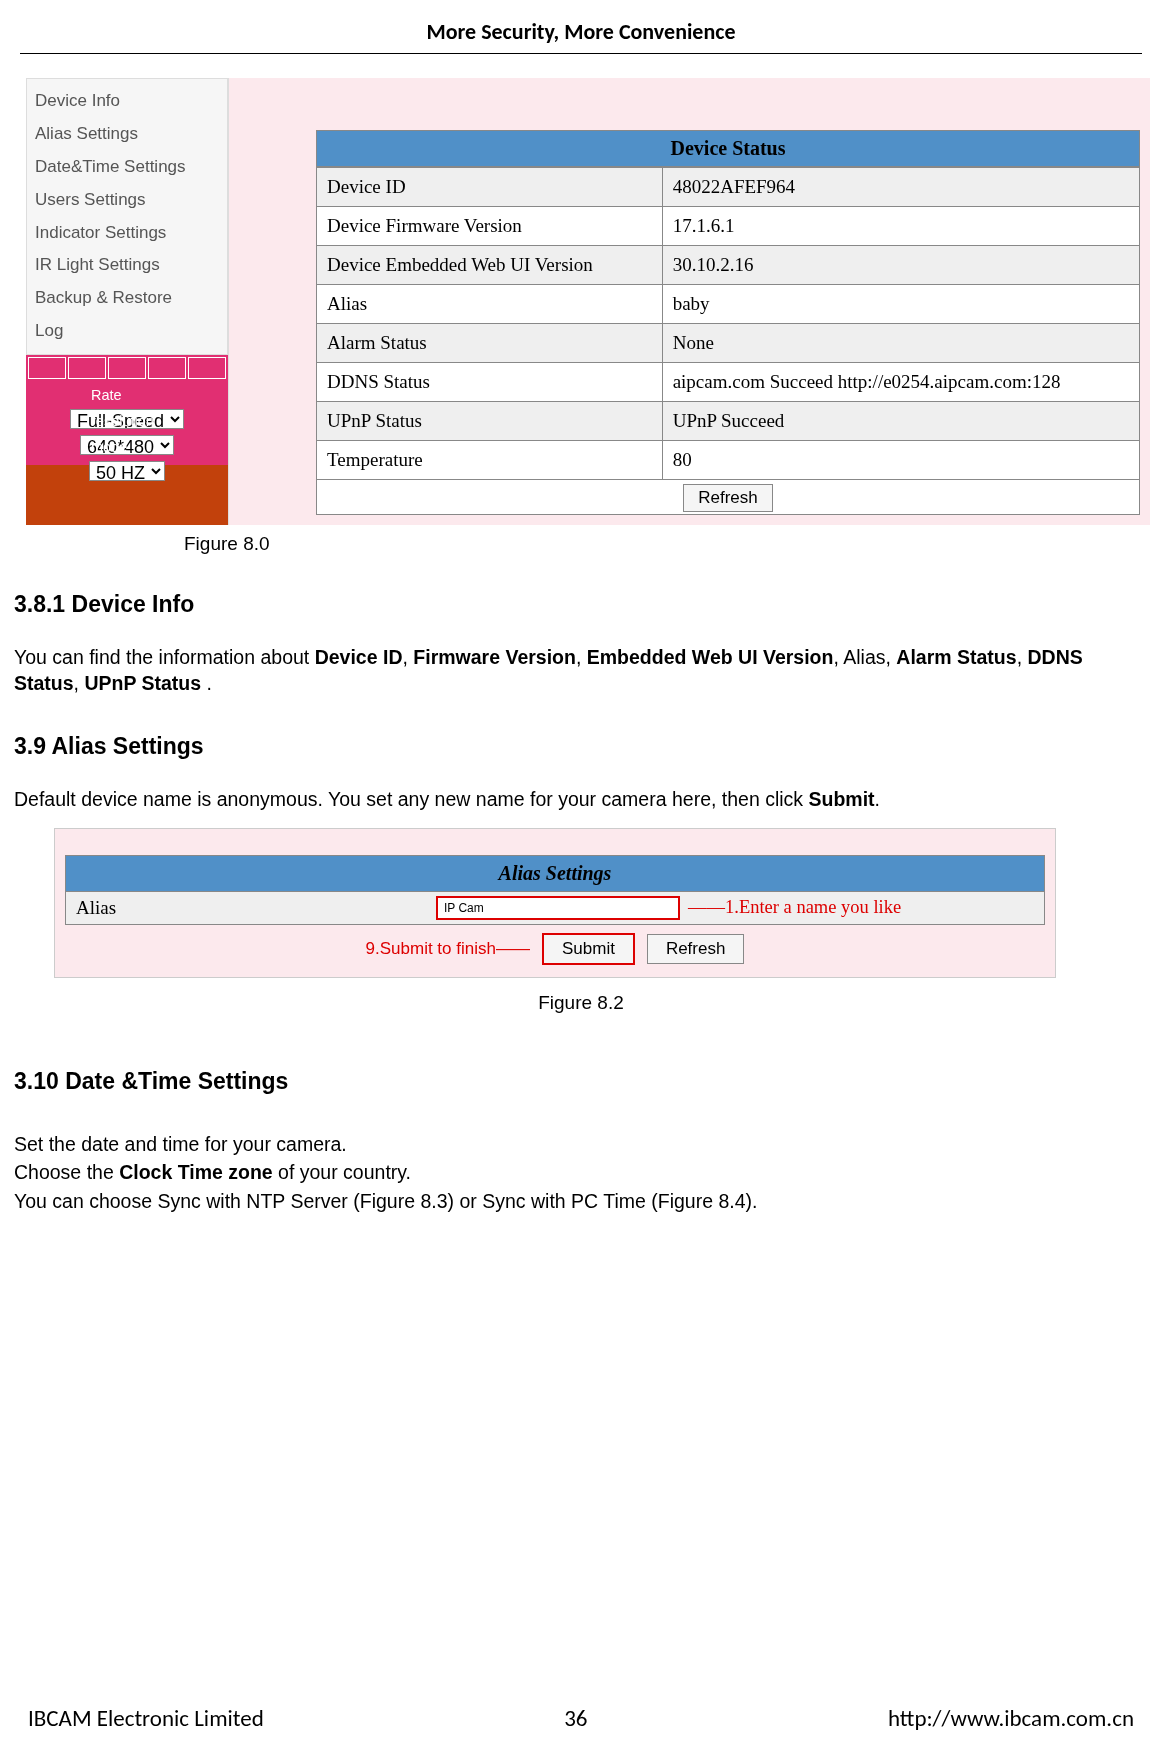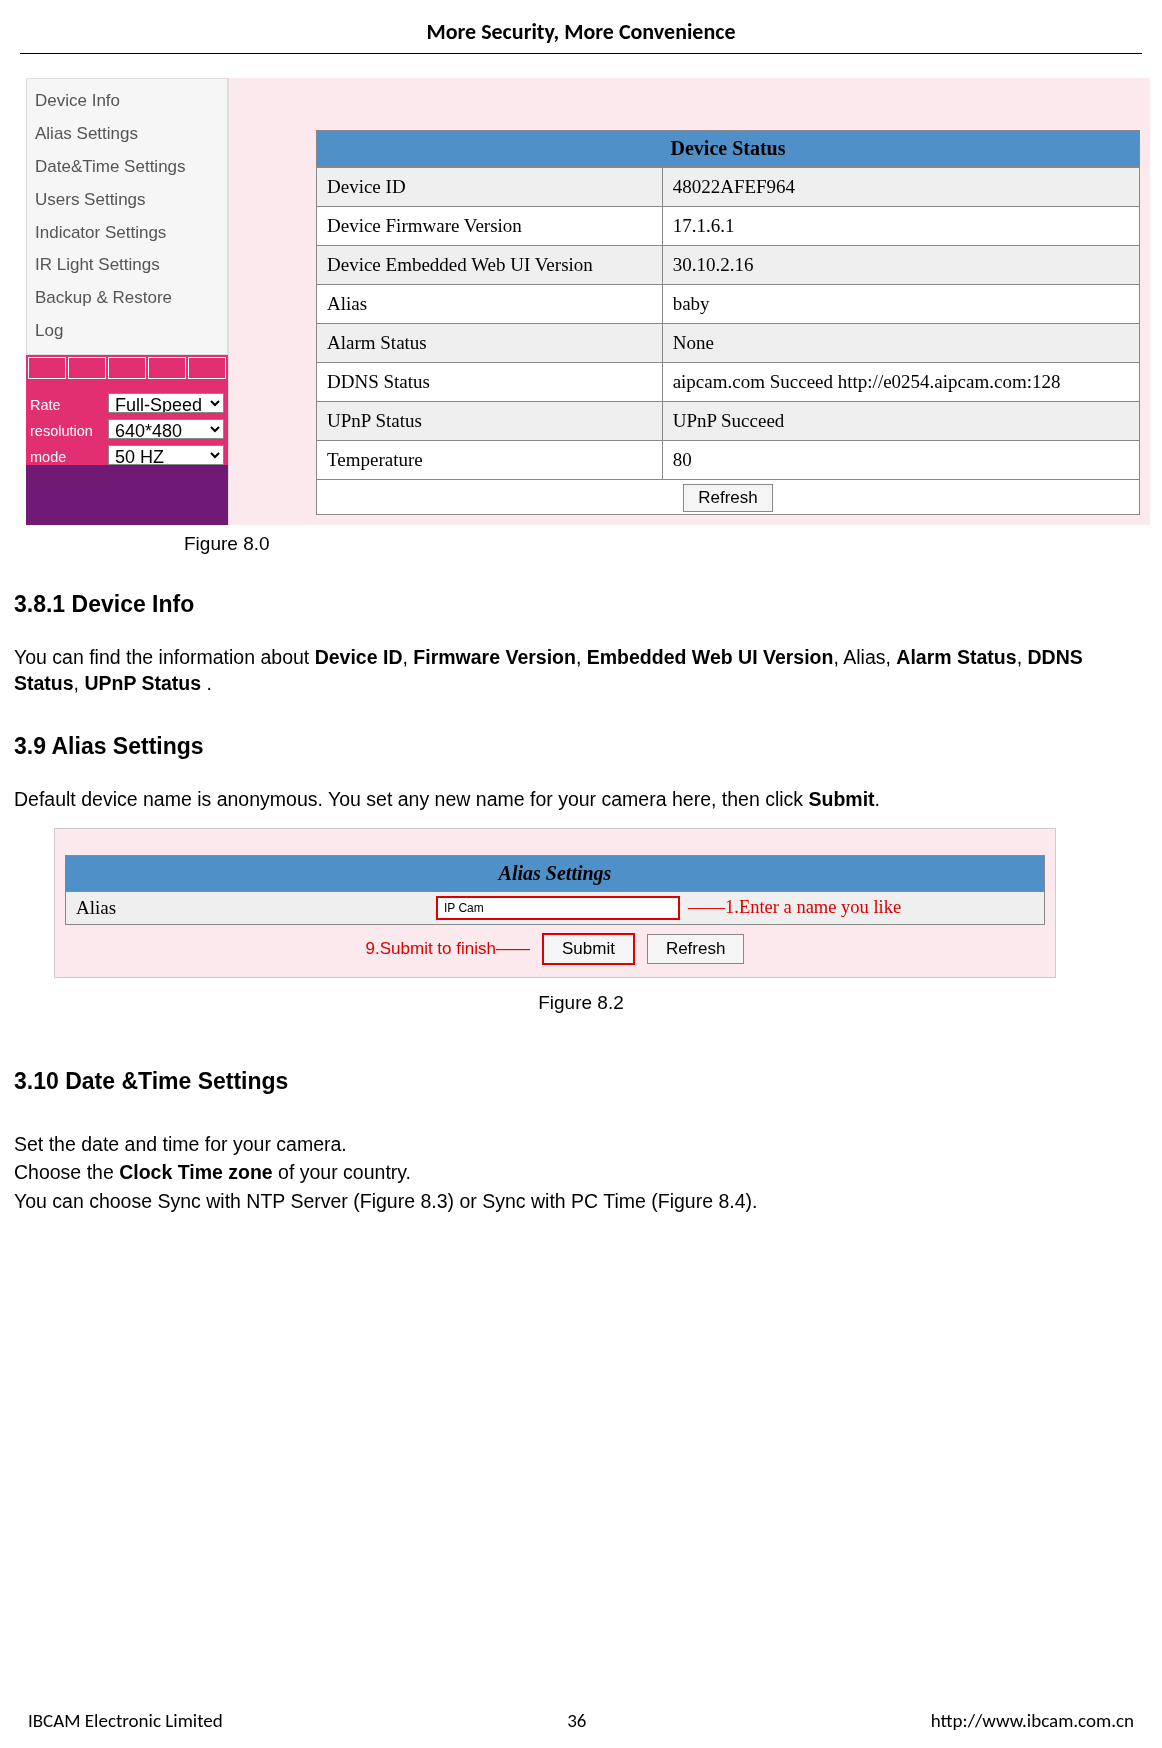--- a/index.html
+++ b/index.html
@@ -33,21 +33,21 @@
   .content {
     padding: 0 14px;
   }
 
   
   .fig80 {
     display: flex;
     margin: 24px 0 0 12px;
     width: 1124px;
     font-family: "Segoe UI", Arial, sans-serif;
-    background: #701a75;
+    background: #c2410c;
     box-shadow: 0 0 0 0;
   }
   .fig80-left {
     width: 202px;
     display: flex;
     flex-direction: column;
     position: relative;
   }
   .fig80-menu {
     background: #f6f6f6;
@@ -59,23 +59,24 @@
   }
   .fig80-menu .item { padding: 2px 0; }
   .pink-strip {
     background: #e12f72;
     color: #fff;
     font-size: 14.5px;
     padding: 6px 4px 0 4px;
   }
   .pink-strip .row {
     display: flex;
-    align-items: flex-end;
+    align-items: center;
     gap: 6px;
     height: 26px;
+    flex-direction: column;
   }
   .pink-strip .label { width: 72px; }
   .pink-strip select {
     flex: 1;
     font-size: 18px;
     height: 20px;
     padding: 0 2px;
     background: #fff;
     color: #000;
     border: 1px solid #888;
@@ -194,21 +195,21 @@
   .anno-right { color:#d00; margin-left:8px; font-family:"Times New Roman",serif; font-size:18.5px;}
   .fig82-caption { text-align: center; font-size: 19px; margin: 14px 0 0 0; }
 
   .footer {
     position: absolute;
     left: 0; right: 0; bottom: 28px;
     display: flex;
     justify-content: space-between;
     padding: 0 28px;
     font-family: Calibri, Arial, sans-serif;
-    font-size: 19px;
+    font-size: 23px;
     color: #000;
   }
 
   b, strong { font-weight: 700; }
   select.tiny, button { box-sizing: border-box; }
 </style>
 </head>
 <body>
 
 <div class="page">

